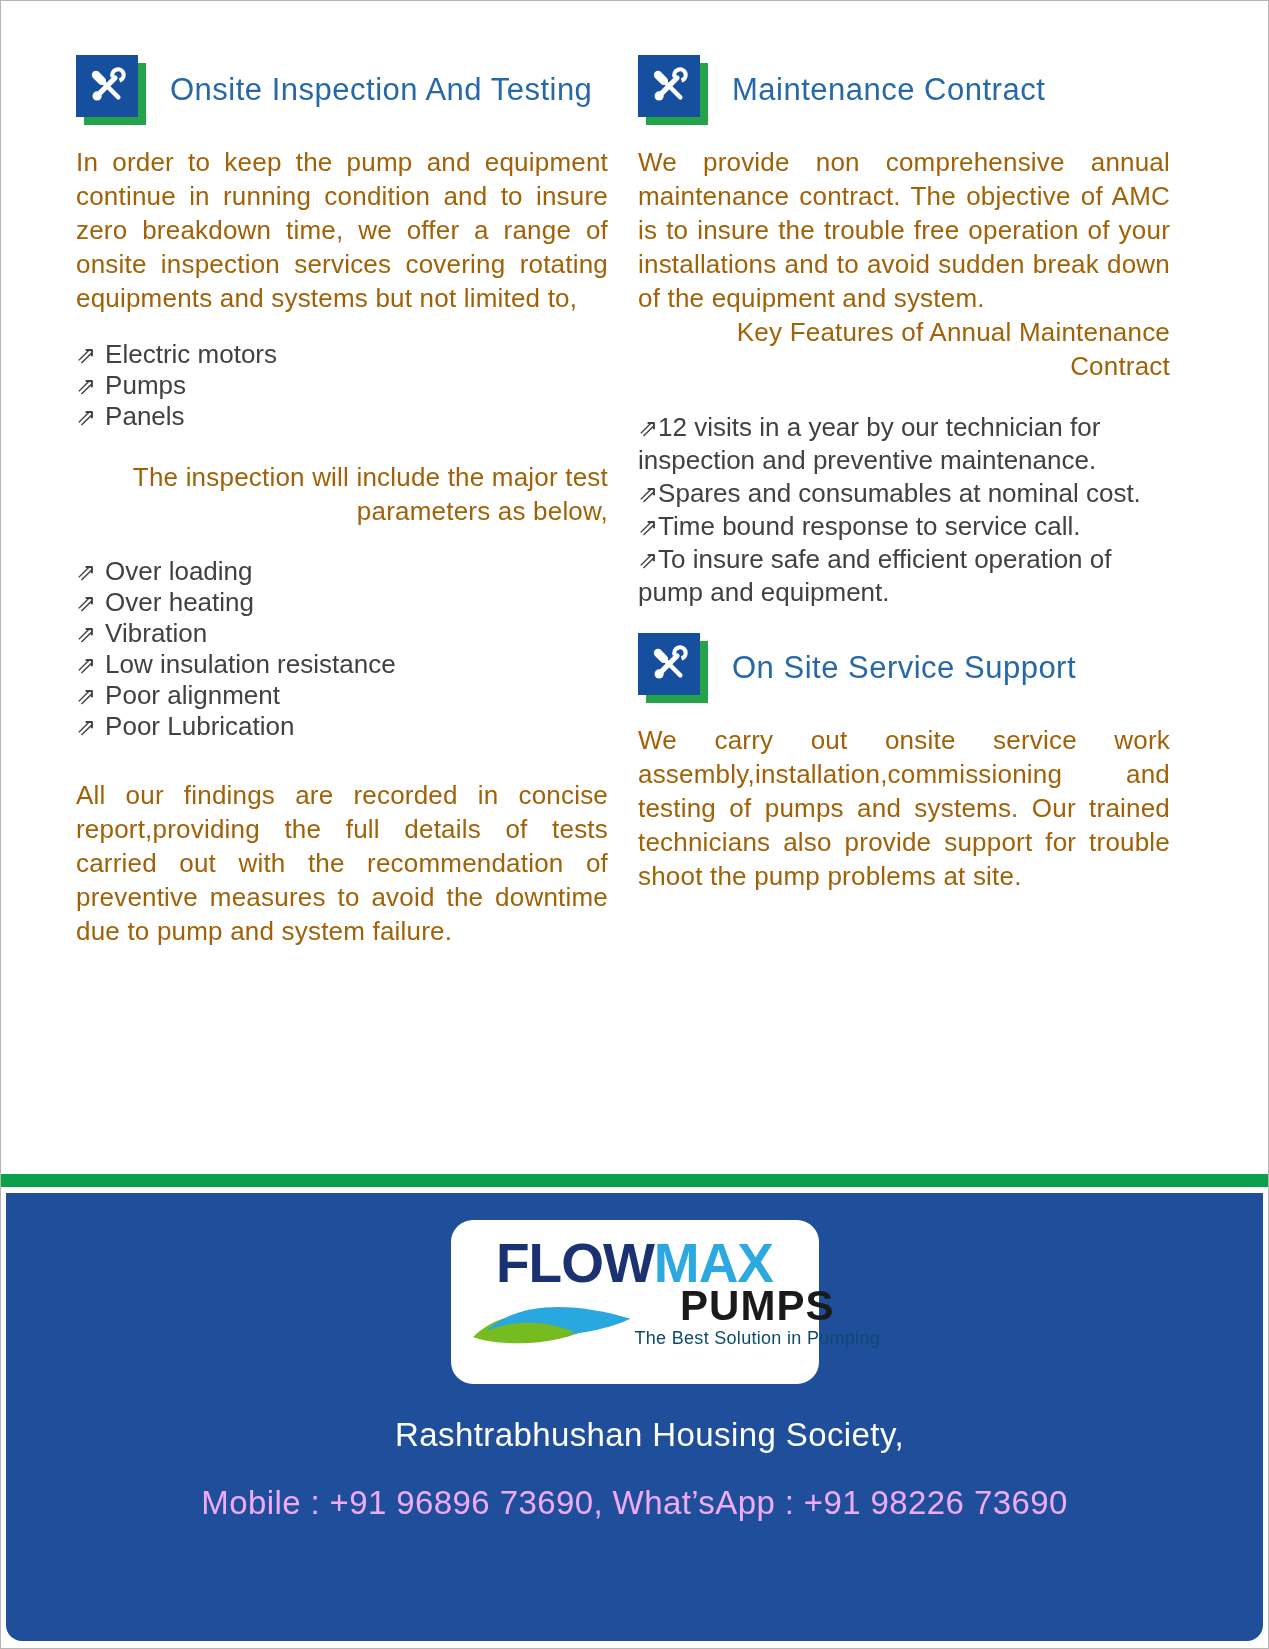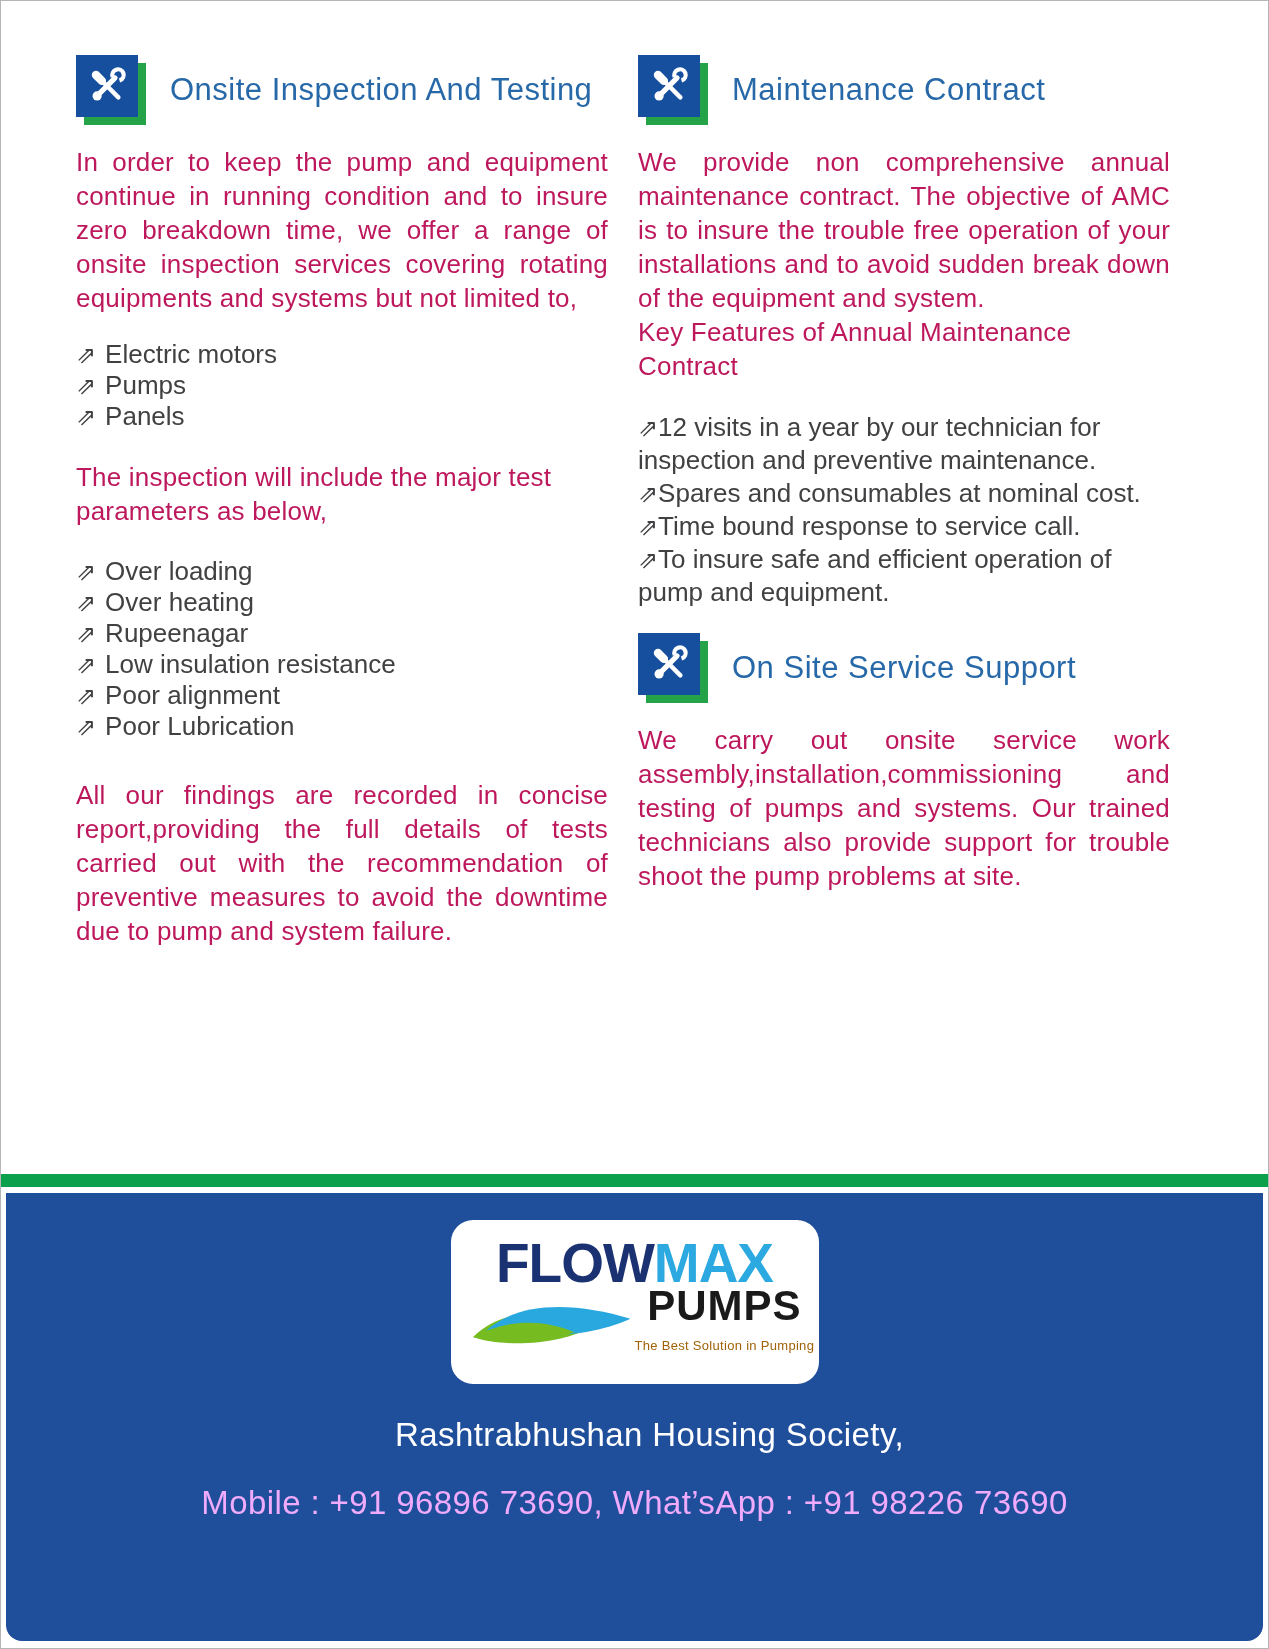--- a/index.html
+++ b/index.html
@@ -57,25 +57,25 @@
     font-size: 31px;
     font-weight: 400;
     color: #2768a8;
     letter-spacing: 0.5px;
     white-space: nowrap;
   }
 
   .body-text {
     font-size: 26px;
     line-height: 34px;
-    color: #be185d;
+    color: #a16207;
     text-align: justify;
     letter-spacing: 0.2px;
   }
-  .body-text.no-justify { text-align: left; }
+  .body-text.no-justify { text-align: right; }
 
   .gap-sm { height: 24px; }
   .gap-md { height: 28px; }
   .gap-lg { height: 36px; }
 
   ul.bullets { list-style: none; }
   ul.bullets li {
     font-size: 26px;
     line-height: 30px;
     color: #414042;
@@ -140,24 +140,24 @@
   .waves svg { width: 168px; height: 58px; display: block; }
   .pumps-block { margin-left: auto; text-align: center; }
   .logo-pumps {
     font-size: 42px;
     font-weight: 700;
     color: #1a1a1a;
     letter-spacing: 1px;
     line-height: 44px;
   }
   .logo-tagline {
-    font-size: 13px;
-    color: #a16207;
+    font-size: 18px;
+    color: #0c4a6e;
     letter-spacing: 0.3px;
-    margin-top: 10px;
+    margin-top: 0;
     white-space: nowrap;
   }
 
   .footer-address {
     margin-top: 28px;
     color: #ffffff;
     font-size: 33px;
     line-height: 45px;
     letter-spacing: 0.4px;
     padding-left: 30px;
@@ -207,21 +207,21 @@
 
       <div class="gap-md"></div>
 
       <p class="body-text no-justify">The inspection will include the major test parameters as below,</p>
 
       <div class="gap-md"></div>
 
       <ul class="bullets">
         <li><span class="arrow">⇗</span><span>Over loading</span></li>
         <li><span class="arrow">⇗</span><span>Over heating</span></li>
-        <li><span class="arrow">⇗</span><span>Rupeenagar</span></li>
+        <li><span class="arrow">⇗</span><span>Vibration</span></li>
         <li><span class="arrow">⇗</span><span>Low insulation resistance</span></li>
         <li><span class="arrow">⇗</span><span>Poor alignment</span></li>
         <li><span class="arrow">⇗</span><span>Poor Lubrication</span></li>
       </ul>
 
       <div class="gap-lg"></div>
 
       <p class="body-text">All our findings are recorded in concise report,providing the full details of tests carried out with the recommendation of preventive measures to avoid the downtime due to pump and system failure.</p>
 
     </div>

